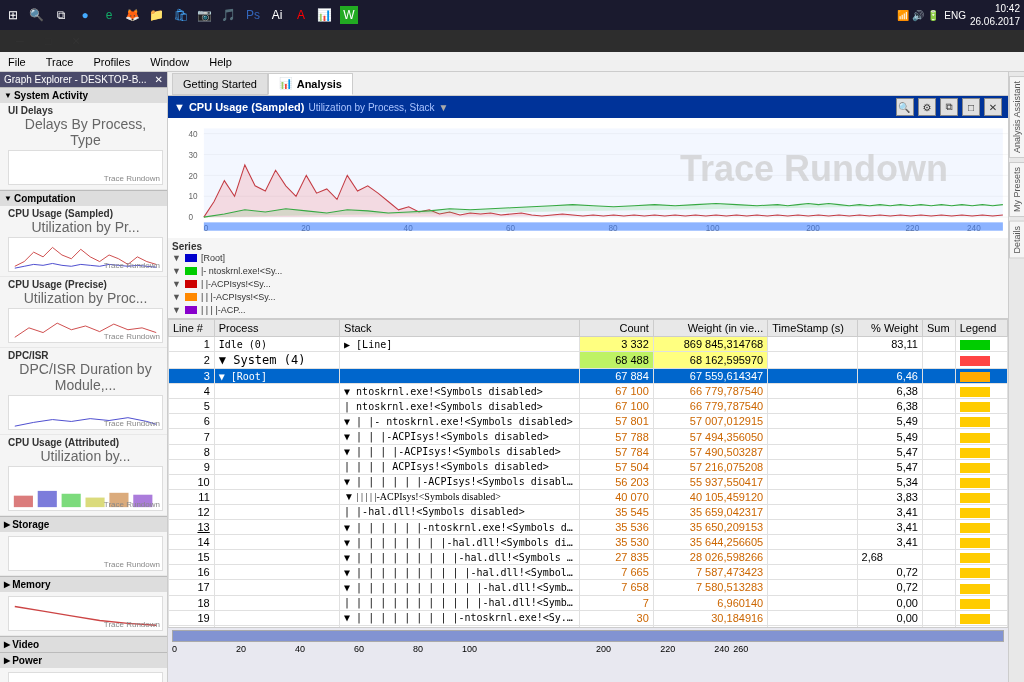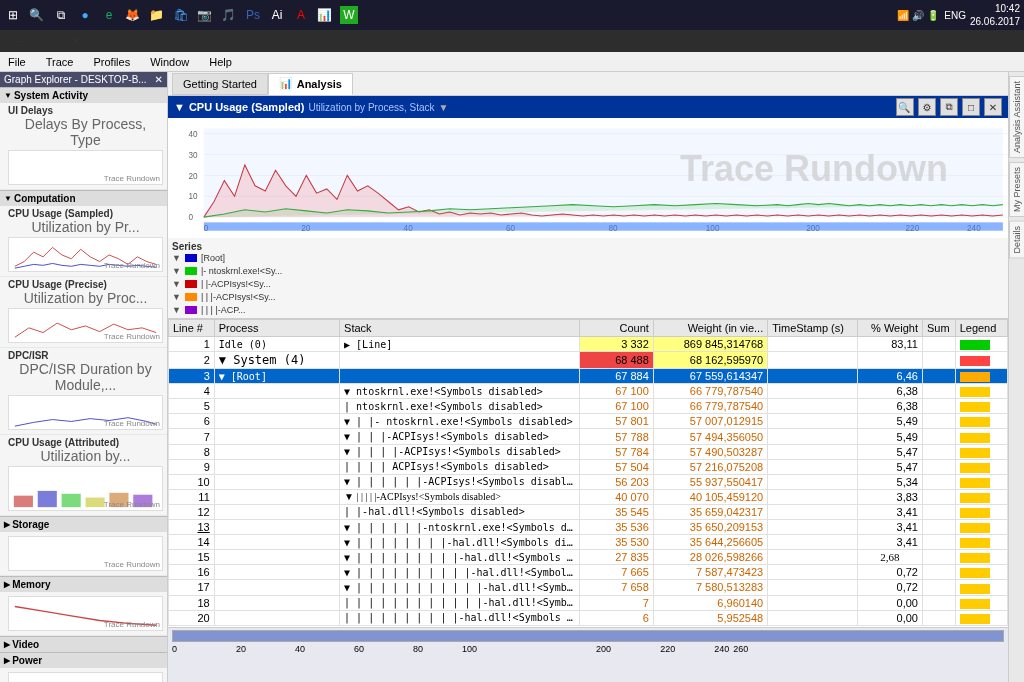--- a/index.html
+++ b/index.html
@@ -405,21 +405,21 @@
                 <td style="text-align: right; color: rgb(0, 0, 0); background: rgb(255, 255, 128);">869 845,314768</td>
                 <td></td>
                 <td style="text-align: right;">83,11</td>
                 <td></td>
                 <td><span style="display: inline-block; width: 30px; height: 10px; background: rgb(0, 204, 0); vertical-align: middle;"></span></td>
               </tr>
               <tr>
                 <td style="text-align: right;">2</td>
                 <td style="font-family: monospace; font-size: 12px;">▼ System (4)</td>
                 <td style="font-family: monospace; font-size: 10px;"></td>
-                <td style="text-align: right; color: rgb(0, 0, 0); background: #ef4444;">68 488</td>
+                <td style="text-align: right; color: rgb(0, 0, 0); background: #bef264;">68 488</td>
                 <td style="text-align: right; color: rgb(0, 0, 0); background: rgb(255, 255, 128);">68 162,595970</td>
                 <td></td>
                 <td style="text-align: right;"></td>
                 <td></td>
                 <td><span style="display: inline-block; width: 30px; height: 10px; background: rgb(255, 68, 68); vertical-align: middle;"></span></td>
               </tr>
               <tr class="selected">
                 <td style="text-align: right;">3</td>
                 <td style="font-family: monospace; font-size: 10px;">▼ [Root]</td>
                 <td style="font-family: monospace; font-size: 10px;"></td>
@@ -551,21 +551,21 @@
                 <td></td>
                 <td><span style="display: inline-block; width: 30px; height: 10px; background: rgb(255, 204, 0); vertical-align: middle;"></span></td>
               </tr>
               <tr>
                 <td style="text-align: right;">15</td>
                 <td style="font-family: monospace; font-size: 10px;"></td>
                 <td style="font-family: monospace; font-size: 10px;">▼ | | | | | | | | |-hal.dll!&lt;Symbols dis...</td>
                 <td style="text-align: right; color: rgb(204, 102, 0);">27 835</td>
                 <td style="text-align: right; color: rgb(204, 102, 0);">28 026,598266</td>
                 <td></td>
-                <td style="text-align: center; font-family: Liberation Serif, serif;">2,68</td>
+                <td style="text-align: left;">2,68</td>
                 <td></td>
                 <td><span style="display: inline-block; width: 30px; height: 10px; background: rgb(255, 204, 0); vertical-align: middle;"></span></td>
               </tr>
               <tr>
                 <td style="text-align: right;">16</td>
                 <td style="font-family: monospace; font-size: 10px;"></td>
                 <td style="font-family: monospace; font-size: 10px;">▼ | | | | | | | | | |-hal.dll!&lt;Symbols...</td>
                 <td style="text-align: right; color: rgb(204, 102, 0);">7 665</td>
                 <td style="text-align: right; color: rgb(204, 102, 0);">7 587,473423</td>
                 <td></td>
@@ -583,20 +583,31 @@
                 <td style="text-align: right;">0,72</td>
                 <td></td>
                 <td><span style="display: inline-block; width: 30px; height: 10px; background: rgb(255, 204, 0); vertical-align: middle;"></span></td>
               </tr>
               <tr>
                 <td style="text-align: right;">18</td>
                 <td style="font-family: monospace; font-size: 10px;"></td>
                 <td style="font-family: monospace; font-size: 10px;">| | | | | | | | | | | |-hal.dll!&lt;Symb...</td>
                 <td style="text-align: right; color: rgb(204, 102, 0);">7</td>
                 <td style="text-align: right; color: rgb(204, 102, 0);">6,960140</td>
+                <td></td>
+                <td style="text-align: right;">0,00</td>
+                <td></td>
+                <td><span style="display: inline-block; width: 30px; height: 10px; background: rgb(255, 204, 0); vertical-align: middle;"></span></td>
+              </tr>
+              <tr>
+                <td style="text-align: right;">19</td>
+                <td style="font-family: monospace; font-size: 10px;"></td>
+                <td style="font-family: monospace; font-size: 10px;">▼ | | | | | | | | |-ntoskrnl.exe!&lt;Sy...</td>
+                <td style="text-align: right; color: rgb(204, 102, 0);">30</td>
+                <td style="text-align: right; color: rgb(204, 102, 0);">30,184916</td>
                 <td></td>
                 <td style="text-align: right;">0,00</td>
                 <td></td>
                 <td><span style="display: inline-block; width: 30px; height: 10px; background: rgb(255, 204, 0); vertical-align: middle;"></span></td>
               </tr>
               <tr>
                 <td style="text-align: right;">20</td>
                 <td style="font-family: monospace; font-size: 10px;"></td>
                 <td style="font-family: monospace; font-size: 10px;">| | | | | | | | | |-hal.dll!&lt;Symbols dis...</td>
                 <td style="text-align: right; color: rgb(204, 102, 0);">6</td>

